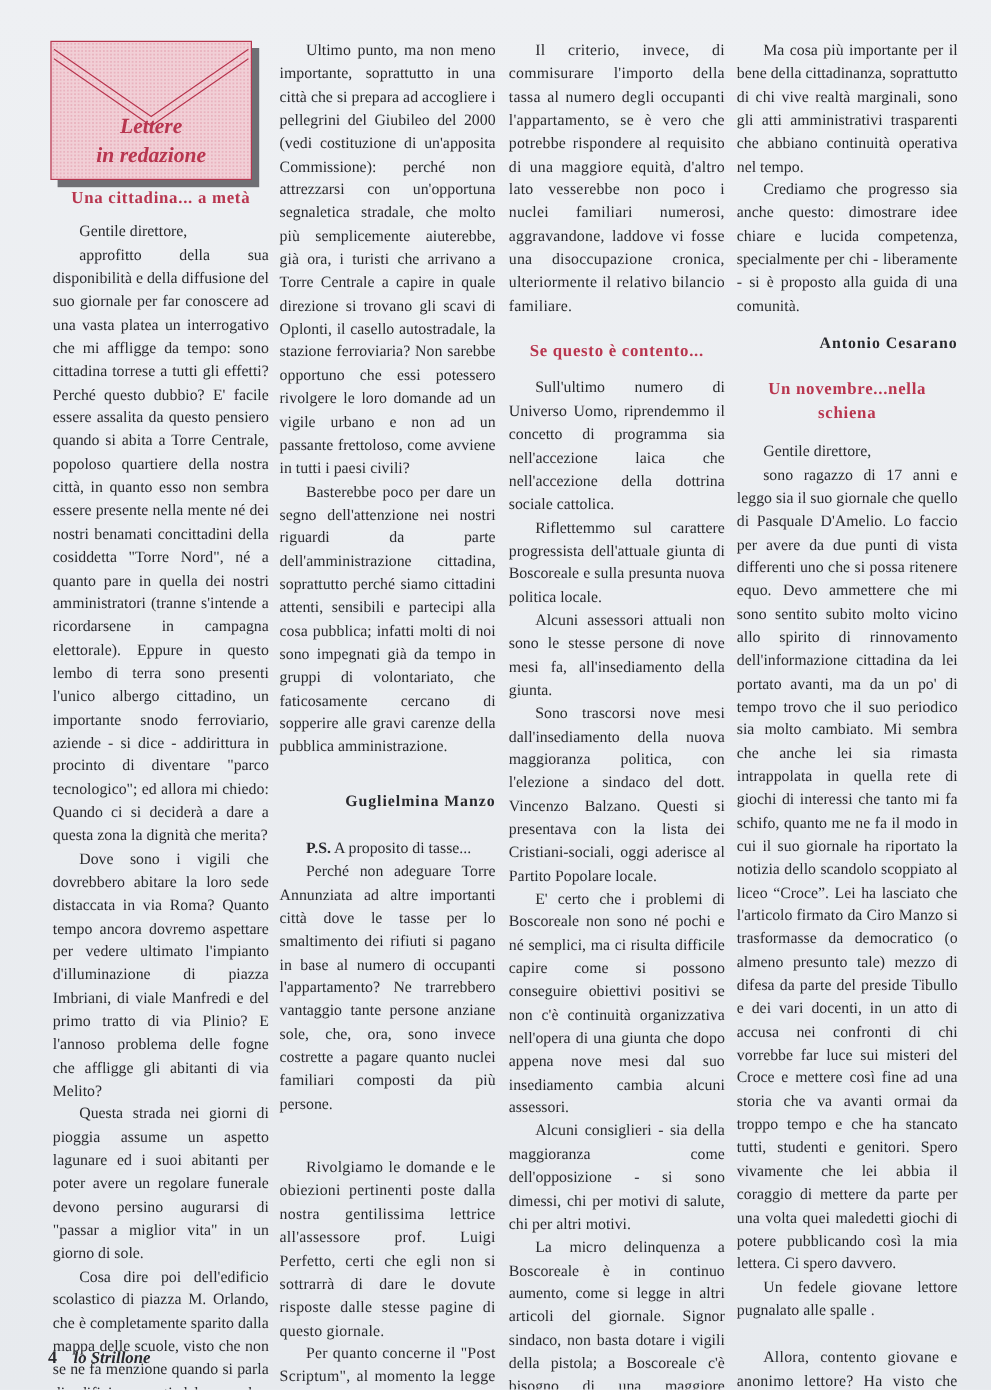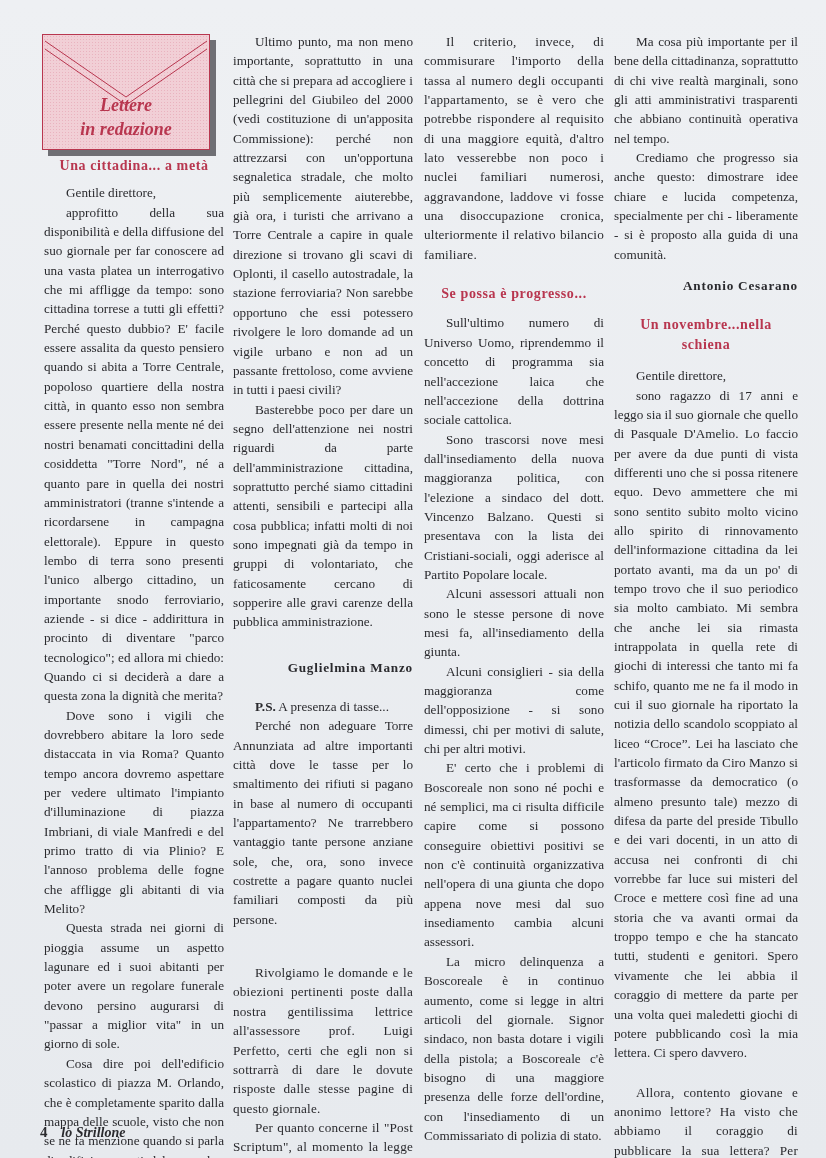--- a/index.html
+++ b/index.html
@@ -83,50 +83,52 @@
     <p>Cosa dire poi dell'edificio scolastico di piazza M. Orlando, che è completamente sparito dalla mappa delle scuole, visto che non se ne fa menzione quando si parla di edifici occupati dal novembre dell' '80?</p>
 
   </div>
 
   <div class="col c2">
     <p>Ultimo punto, ma non meno importante, soprattutto in una città che si prepara ad accogliere i pellegrini del Giubileo del 2000 (vedi costituzione di un'apposita Commissione): perché non attrezzarsi con un'opportuna segnaletica stradale, che molto più semplicemente aiuterebbe, già ora, i turisti che arrivano a Torre Centrale a capire in quale direzione si trovano gli scavi di Oplonti, il casello autostradale, la stazione ferroviaria? Non sarebbe opportuno che essi potessero rivolgere le loro domande ad un vigile urbano e non ad un passante frettoloso, come avviene in tutti i paesi civili?</p>
     <p>Basterebbe poco per dare un segno dell'attenzione nei nostri riguardi da parte dell'amministrazione cittadina, soprattutto perché siamo cittadini attenti, sensibili e partecipi alla cosa pubblica; infatti molti di noi sono impegnati già da tempo in gruppi di volontariato, che faticosamente cercano di sopperire alle gravi carenze della pubblica amministrazione.</p>
     <div class="gap"></div>
     <div class="sig">Guglielmina Manzo</div>
     <div class="gap"></div>
-    <p class="ps"><b>P.S.</b> <span>A presenza di tasse...</span></p>
+    <p class="ps"><b>P.S.</b> <span>A proposito di tasse...</span></p>
     <p>Perché non adeguare Torre Annunziata ad altre importanti città dove le tasse per lo smaltimento dei rifiuti si pagano in base al numero di occupanti l'appartamento? Ne trarrebbero vantaggio tante persone anziane sole, che, ora, sono invece costrette a pagare quanto nuclei familiari composti da più persone.</p>
     <div class="gap2"></div>
     <p class="it">Rivolgiamo le domande e le obiezioni pertinenti poste dalla nostra gentilissima lettrice all'assessore prof. Luigi Perfetto, certi che egli non si sottrarrà di dare le dovute risposte dalle stesse pagine di questo giornale.</p>
     <p class="it">Per quanto concerne il "Post Scriptum", al momento la legge già tutela le persone che vivono da sole (ma forse non tutti lo sanno), decurtando del 30% l'importo dovuto per la tassa RUSI.</p>
   </div>
 
   <div class="col c3">
     <p class="it">Il criterio, invece, di commisurare l'importo della tassa al numero degli occupanti l'appartamento, se è vero che potrebbe rispondere al requisito di una maggiore equità, d'altro lato vesserebbe non poco i nuclei familiari numerosi, aggravandone, laddove vi fosse una disoccupazione cronica, ulteriormente il relativo bilancio familiare.</p>
     <div class="gap"></div>
-    <h3 class="heading">Se possa è progresso...</h3>
+    <h3 class="heading">Se questo è contento...</h3>
     <div style="height:10px"></div>
     <p>Sull'ultimo numero di Universo Uomo, riprendemmo il concetto di programma sia nell'accezione laica che nell'accezione della dottrina sociale cattolica.</p>
+    <p>Riflettemmo sul carattere progressista dell'attuale giunta di Boscoreale e sulla presunta nuova politica locale.</p>
+    <p>Alcuni assessori attuali non sono le stesse persone di nove mesi fa, all'insediamento della giunta.</p>
     <p>Sono trascorsi nove mesi dall'insediamento della nuova maggioranza politica, con l'elezione a sindaco del dott. Vincenzo Balzano. Questi si presentava con la lista dei Cristiani-sociali, oggi aderisce al Partito Popolare locale.</p>
-    <p>Alcuni assessori attuali non sono le stesse persone di nove mesi fa, all'insediamento della giunta.</p>
+    <p>E' certo che i problemi di Boscoreale non sono né pochi e né semplici, ma ci risulta difficile capire come si possono conseguire obiettivi positivi se non c'è continuità organizzativa nell'opera di una giunta che dopo appena nove mesi dal suo insediamento cambia alcuni assessori.</p>
     <p>Alcuni consiglieri - sia della maggioranza come dell'opposizione - si sono dimessi, chi per motivi di salute, chi per altri motivi.</p>
-    <p>E' certo che i problemi di Boscoreale non sono né pochi e né semplici, ma ci risulta difficile capire come si possono conseguire obiettivi positivi se non c'è continuità organizzativa nell'opera di una giunta che dopo appena nove mesi dal suo insediamento cambia alcuni assessori.</p>
     <p>La micro delinquenza a Boscoreale è in continuo aumento, come si legge in altri articoli del giornale. Signor sindaco, non basta dotare i vigili della pistola; a Boscoreale c'è bisogno di una maggiore presenza delle forze dell'ordine, con l'insediamento di un Commissariato di polizia di stato.</p>
 
   </div>
 
   <div class="col c4">
     <p>Ma cosa più importante per il bene della cittadinanza, soprattutto di chi vive realtà marginali, sono gli atti amministrativi trasparenti che abbiano continuità operativa nel tempo.</p>
     <p>Crediamo che progresso sia anche questo: dimostrare idee chiare e lucida competenza, specialmente per chi - liberamente - si è proposto alla guida di una comunità.</p>
     <div class="sig" style="margin-top:12px">Antonio Cesarano</div>
     <div class="gap"></div>
     <h3 class="heading">Un novembre...nella schiena</h3>
     <div style="height:12px"></div>
     <p class="salute">Gentile direttore,</p>
     <p>sono ragazzo di 17 anni e leggo sia il suo giornale che quello di Pasquale D'Amelio. Lo faccio per avere da due punti di vista differenti uno che si possa ritenere equo. Devo ammettere che mi sono sentito subito molto vicino allo spirito di rinnovamento dell'informazione cittadina da lei portato avanti, ma da un po' di tempo trovo che il suo periodico sia molto cambiato. Mi sembra che anche lei sia rimasta intrappolata in quella rete di giochi di interessi che tanto mi fa schifo, quanto me ne fa il modo in cui il suo giornale ha riportato la notizia dello scandolo scoppiato al liceo “Croce”. Lei ha lasciato che l'articolo firmato da Ciro Manzo si trasformasse da democratico (o almeno presunto tale) mezzo di difesa da parte del preside Tibullo e dei vari docenti, in un atto di accusa nei confronti di chi vorrebbe far luce sui misteri del Croce e mettere così fine ad una storia che va avanti ormai da troppo tempo e che ha stancato tutti, studenti e genitori. Spero vivamente che lei abbia il coraggio di mettere da parte per una volta quei maledetti giochi di potere pubblicando così la mia lettera. Ci spero davvero.</p>
+    <p>Un fedele giovane lettore pugnalato alle spalle .</p>
     <div class="gap"></div>
     <p class="it">Allora, contento giovane e anonimo lettore? Ha visto che abbiamo il coraggio di pubblicare la sua lettera? Per chiarire, sappia che i nostri collaboratori hanno piena autonomia e non ricevono né condizionamenti né tagli ai loro articoli. Prima perché sono tutti in gamba, secondo perché, dotati di spiccata personalità, non esiterebbero a</p>
   </div>
 
   <div class="footer">
     <span class="num">4</span>
     <span class="mag">lo Strillone</span>
   </div>
 </div>
 

